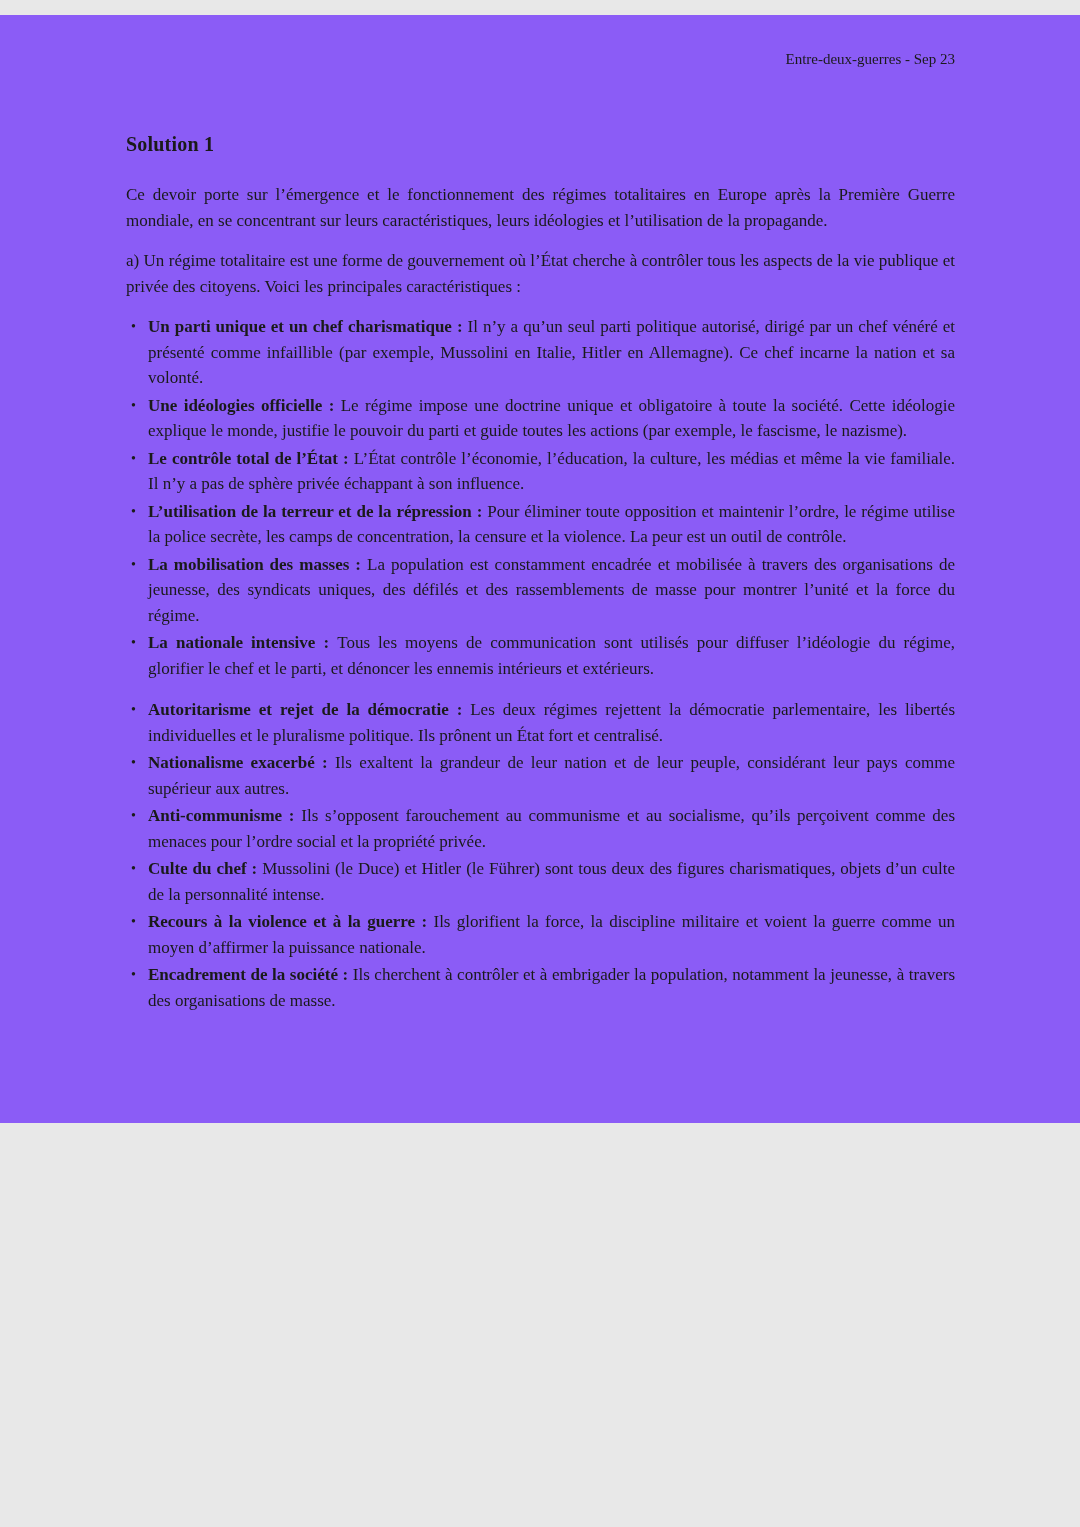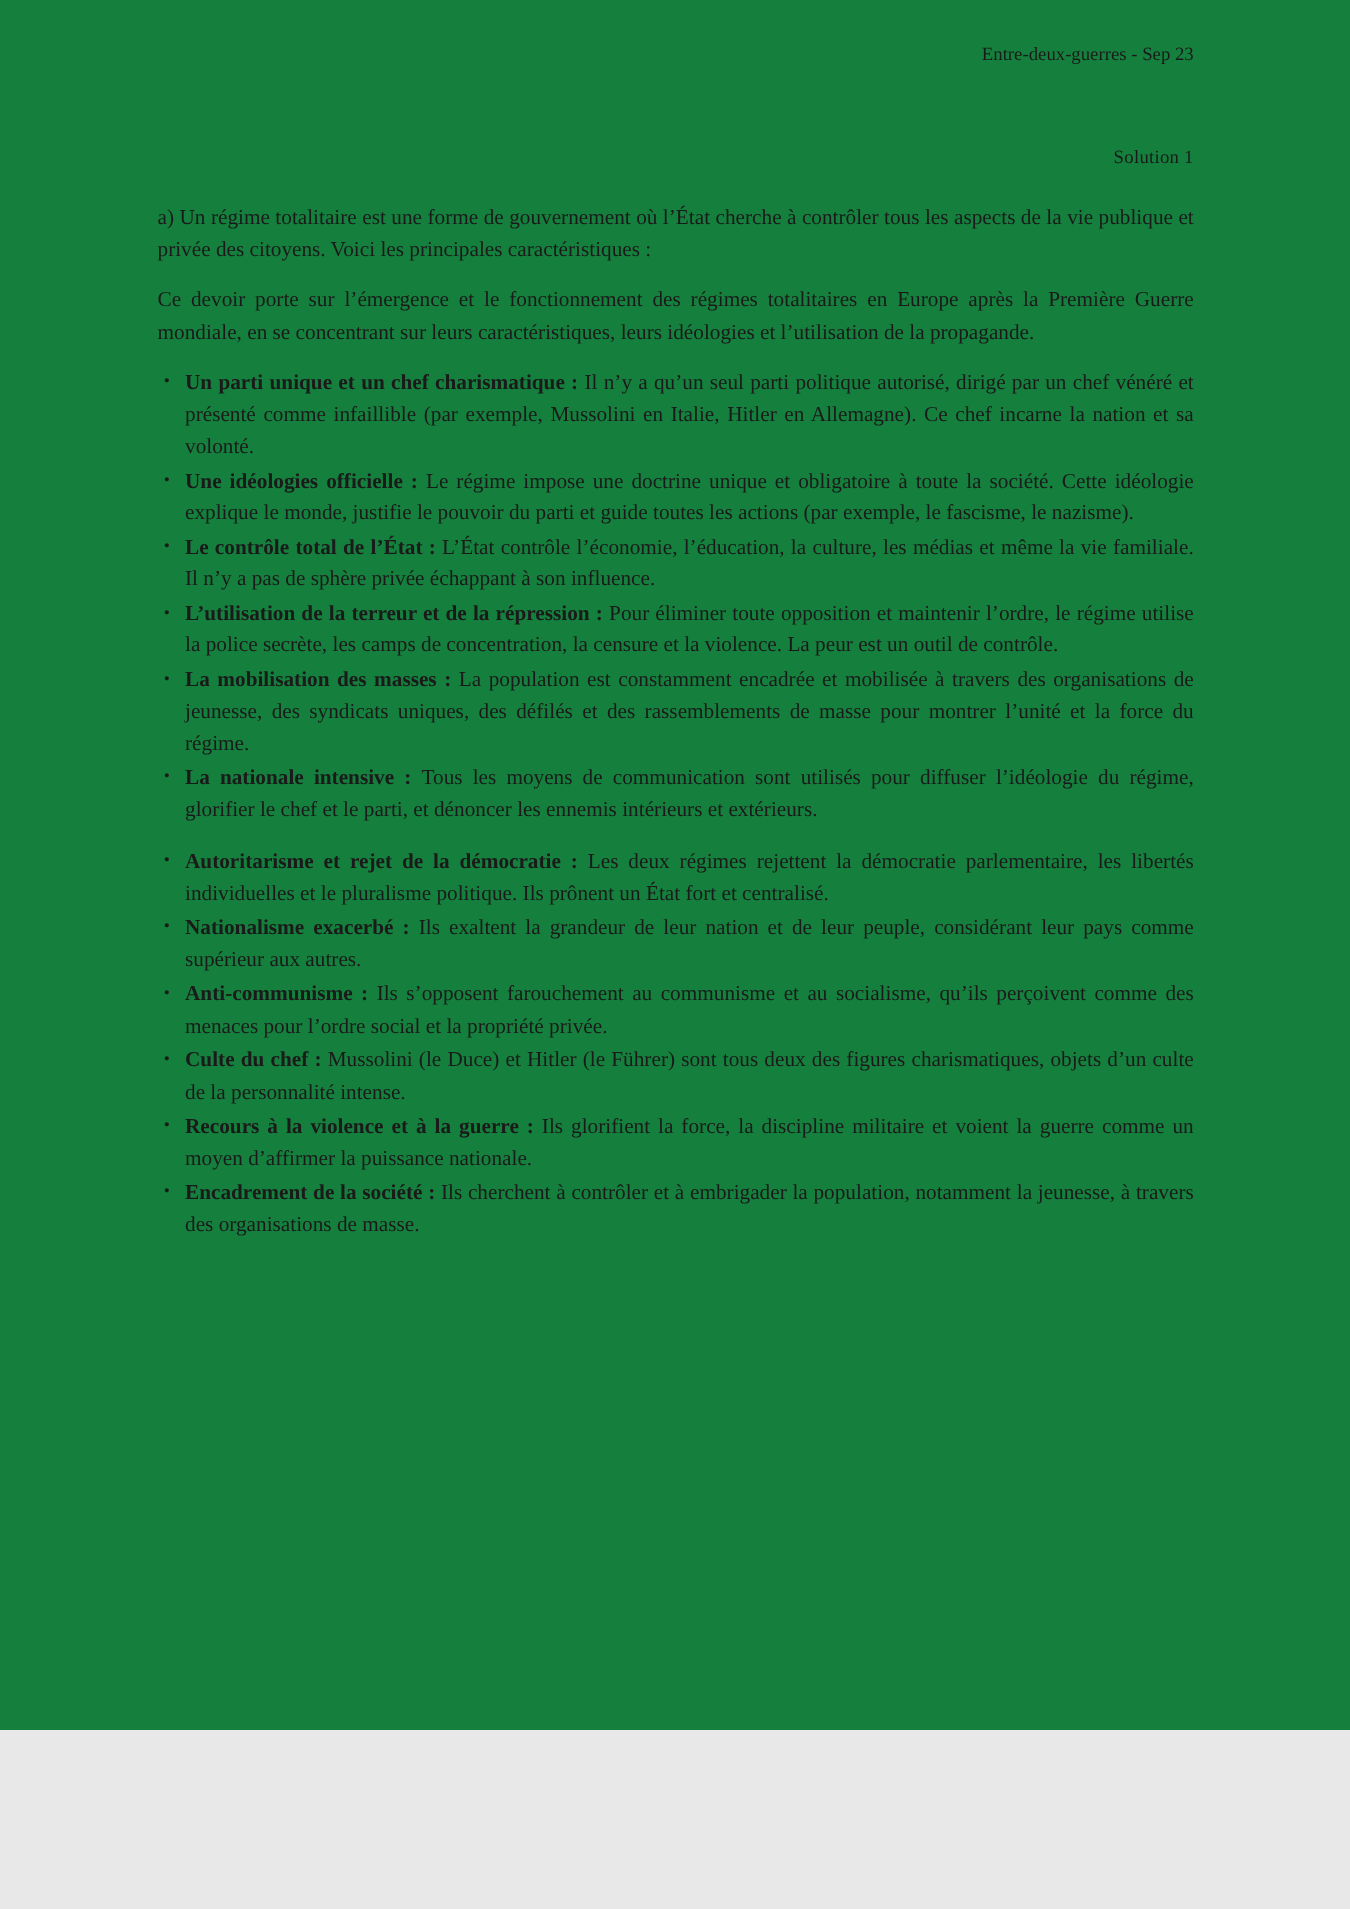--- a/index.html
+++ b/index.html
@@ -1,44 +1,43 @@
 <!DOCTYPE html>
 <html lang="fr"><head>
 <meta charset="utf-8">
 <style>
   html, body { margin: 0; padding: 0; background: #e8e8e8; }
   .page {
     position: relative;
     width: 1080px;
-    height: 1384px;
-    margin: 0 auto;
-    background: #15803d;
+    height: 1108px;
+    margin: 15px auto;
+    background: #8b5cf6;
     font-family: "Liberation Serif", "DejaVu Serif", serif;
     color: #1a1a1a;
     overflow: hidden;
   }
   .header-right {
     position: absolute;
     top: 36px;
     right: 125px;
     font-size: 15px;
     color: #1a1a1a;
   }
   .content {
     position: absolute;
     top: 118px;
     left: 126px;
     right: 125px;
   }
   .doc-title {
-    font-size: 15px;
-    font-weight: normal;
+    font-size: 20px;
+    font-weight: bold;
     margin: 0 0 26px 0;
     letter-spacing: 0.2px;
-    text-align: right;
   }
   .para {
     font-size: 17px;
     line-height: 25.5px;
     text-align: justify;
     margin: 0 0 15px 0;
   }
   ul.bullet-list {
     list-style: none;
     margin: 2px 0 16px 0;
@@ -85,23 +84,23 @@
 <body>
 
 <div class="page">
 
   <div class="header-right">Entre-deux-guerres - Sep 23</div>
 
   <div class="content">
 
     <h1 class="doc-title">Solution 1</h1>
 
+    <p class="para">Ce devoir porte sur l’émergence et le fonctionnement des régimes totalitaires en Europe après la Première Guerre mondiale, en se concentrant sur leurs caractéristiques, leurs idéologies et l’utilisation de la propagande.</p>
+
     <p class="para">a) Un régime totalitaire est une forme de gouvernement où l’État cherche à contrôler tous les aspects de la vie publique et privée des citoyens. Voici les principales caractéristiques :</p>
-
-    <p class="para">Ce devoir porte sur l’émergence et le fonctionnement des régimes totalitaires en Europe après la Première Guerre mondiale, en se concentrant sur leurs caractéristiques, leurs idéologies et l’utilisation de la propagande.</p>
 
     <ul class="bullet-list">
       <li>
         <span class="bullet-marker">•</span>
         <span class="li-lead">Un parti unique et un chef charismatique :</span><span>Il n’y a qu’un seul parti politique autorisé, dirigé par un chef vénéré et présenté comme infaillible (par exemple, Mussolini en Italie, Hitler en Allemagne). Ce chef incarne la nation et sa volonté.</span>
       </li>
       <li>
         <span class="bullet-marker">•</span>
         <span class="li-lead">Une idéologies officielle :</span><span>Le régime impose une doctrine unique et obligatoire à toute la société. Cette idéologie explique le monde, justifie le pouvoir du parti et guide toutes les actions (par exemple, le fascisme, le nazisme).</span>
       </li>

